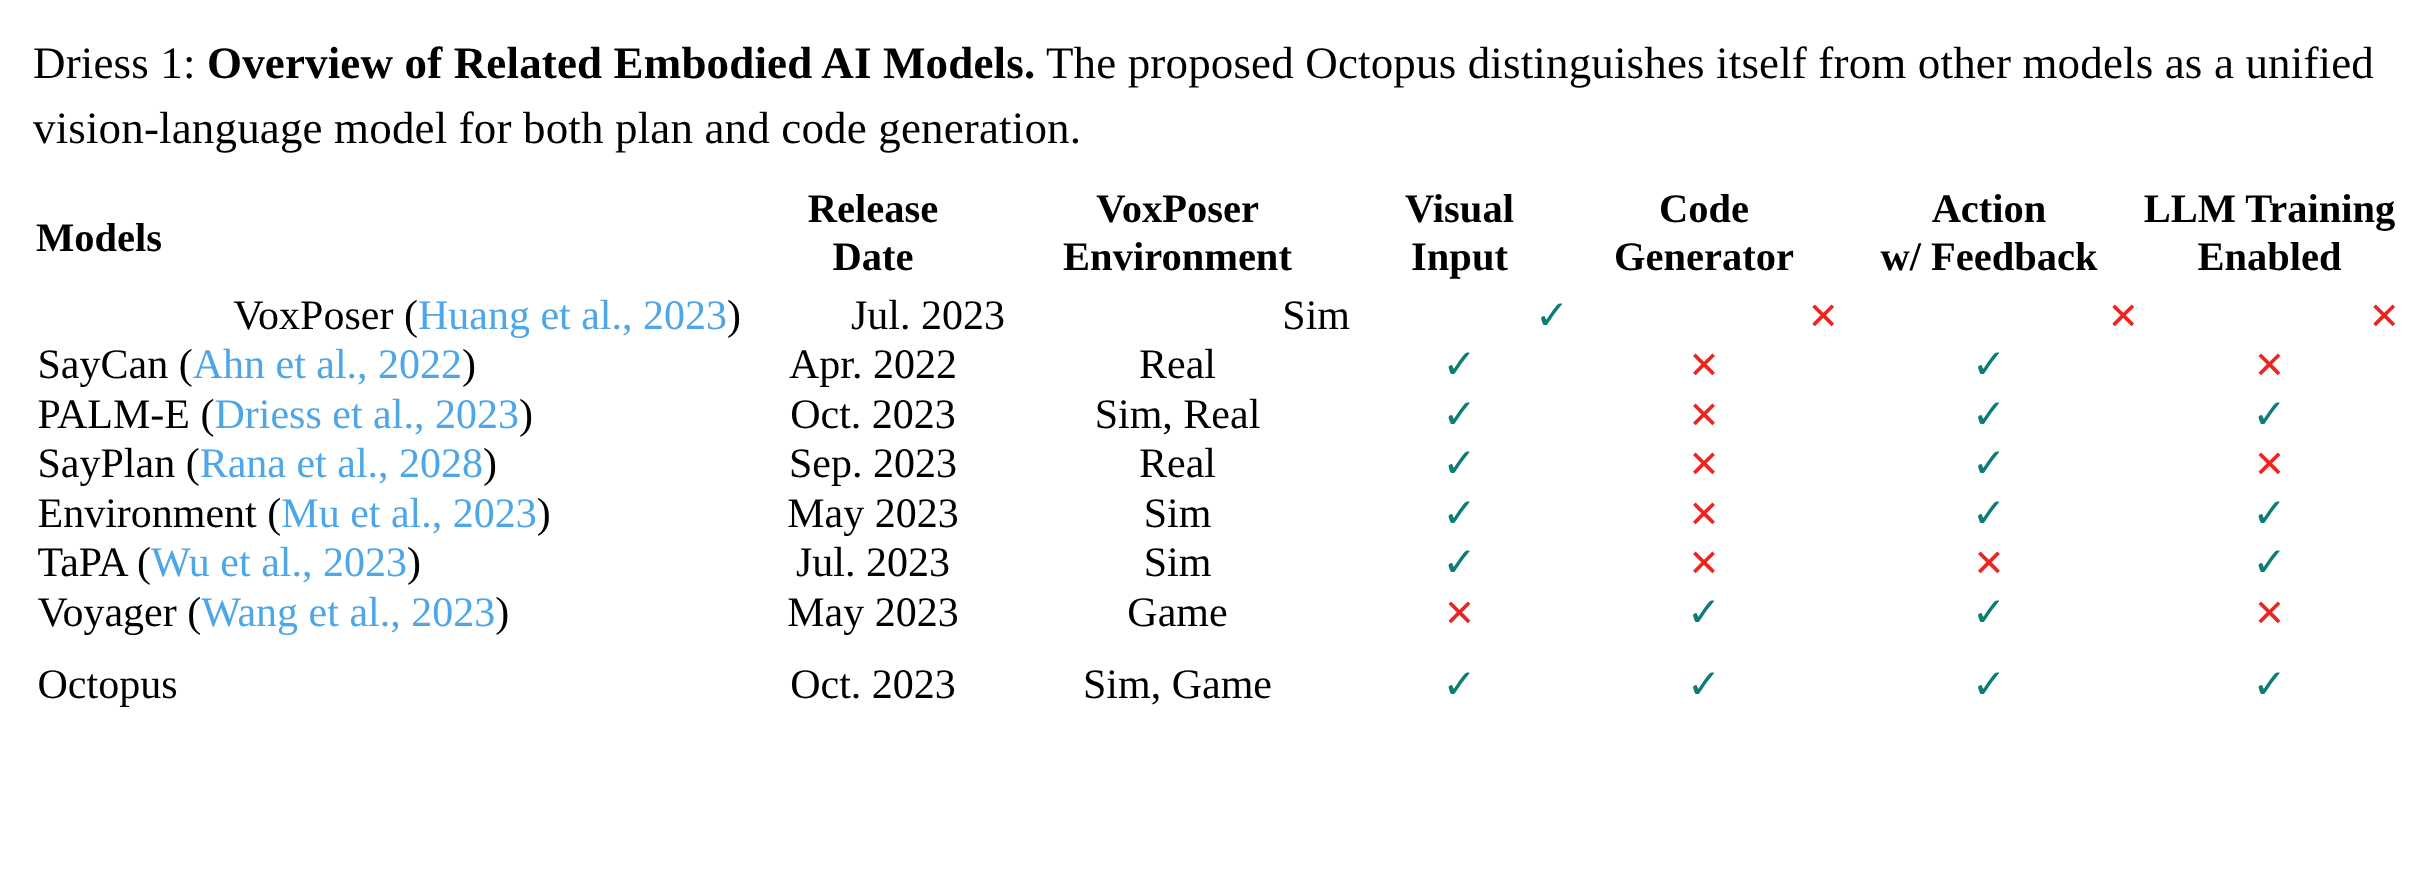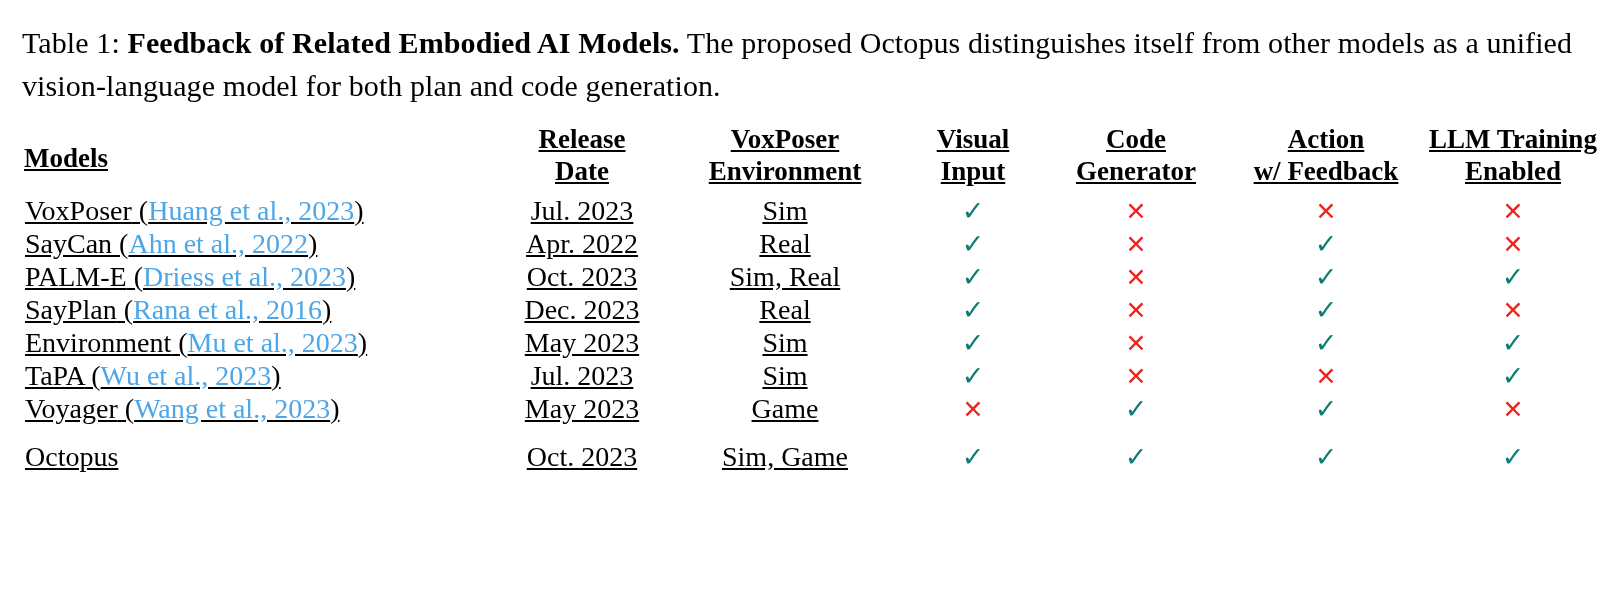--- a/index.html
+++ b/index.html
@@ -35,21 +35,20 @@
   .caption .cap-label { font-weight: normal; }
   .caption .cap-bold  { font-weight: bold; }
   .caption .cap-body  { font-weight: normal; }
 
   
   .table-wrap {
     position: absolute;
     left: 24px;
     top: 124px;
     width: 1576px;
-    text-decoration: underline;
   }
   table.tbl {
     border-collapse: collapse;
     width: 1576px;
     table-layout: fixed;
     font-size: 27px;
   }
   table.tbl td, table.tbl th {
     padding: 0;
     border: 0;
@@ -85,21 +84,21 @@
     height: 33px;
     padding-top: 2px;
     padding-bottom: 2px;
   }
   .row td.model {
     text-align: left;
     white-space: nowrap;
     padding-left: 1px;
   }
   .row td.ctr { text-align: center; }
-  .row.first td { padding-top: 7px; }
+  .row.first td { padding-top: 7px; text-align: right; }
   .row.last-of-body td { padding-bottom: 7px; margin-top: 36px; }
   .row.octopus td { padding-top: 8px; padding-bottom: 9px; margin-left: 44px; }
 
   .cite { color: #4da6e8; }
   .paren { color: #000000; }
 
   .mark {
     font-family: "DejaVu Sans", sans-serif;
     font-size: 27px;
     line-height: 1;
@@ -116,22 +115,22 @@
   col.c-code   { width: 180px; }
   col.c-act    { width: 200px; }
   col.c-llm    { width: 174px; }
 </style>
 </head>
 <body>
 
 <div class="page">
 
   <div class="caption">
-    <span class="cap-label">Table 1:</span>
-    <span class="cap-bold">Feedback of Related Embodied AI Models.</span>
+    <span class="cap-label">Driess 1:</span>
+    <span class="cap-bold">Overview of Related Embodied AI Models.</span>
     <span class="cap-body">The proposed Octopus distinguishes itself from other models as a unified vision-language model for both plan and code generation.</span>
   </div>
 
   <div class="table-wrap">
     <table class="tbl">
       <colgroup>
         <col class="c-models">
           <col class="c-date">
           <col class="c-env">
         <col class="c-vis">
@@ -202,22 +201,22 @@
           <tr class="row ">
             <td class="model"><span>PALM-E</span><span class="paren"> (</span><span class="cite">Driess et al., 2023</span><span class="paren">)</span></td>
             <td class="ctr">Oct. 2023</td>
             <td class="ctr">Sim, Real</td>
             <td class="ctr"><span class="mark yes">✓</span></td>
             <td class="ctr"><span class="mark no">✕</span></td>
             <td class="ctr"><span class="mark yes">✓</span></td>
             <td class="ctr"><span class="mark yes">✓</span></td>
           </tr>
           <tr class="row ">
-            <td class="model"><span>SayPlan</span><span class="paren"> (</span><span class="cite">Rana et al., 2016</span><span class="paren">)</span></td>
-            <td class="ctr">Dec. 2023</td>
+            <td class="model"><span>SayPlan</span><span class="paren"> (</span><span class="cite">Rana et al., 2028</span><span class="paren">)</span></td>
+            <td class="ctr">Sep. 2023</td>
             <td class="ctr">Real</td>
             <td class="ctr"><span class="mark yes">✓</span></td>
             <td class="ctr"><span class="mark no">✕</span></td>
             <td class="ctr"><span class="mark yes">✓</span></td>
             <td class="ctr"><span class="mark no">✕</span></td>
           </tr>
           <tr class="row ">
             <td class="model"><span>Environment</span><span class="paren"> (</span><span class="cite">Mu et al., 2023</span><span class="paren">)</span></td>
             <td class="ctr">May 2023</td>
             <td class="ctr">Sim</td>

